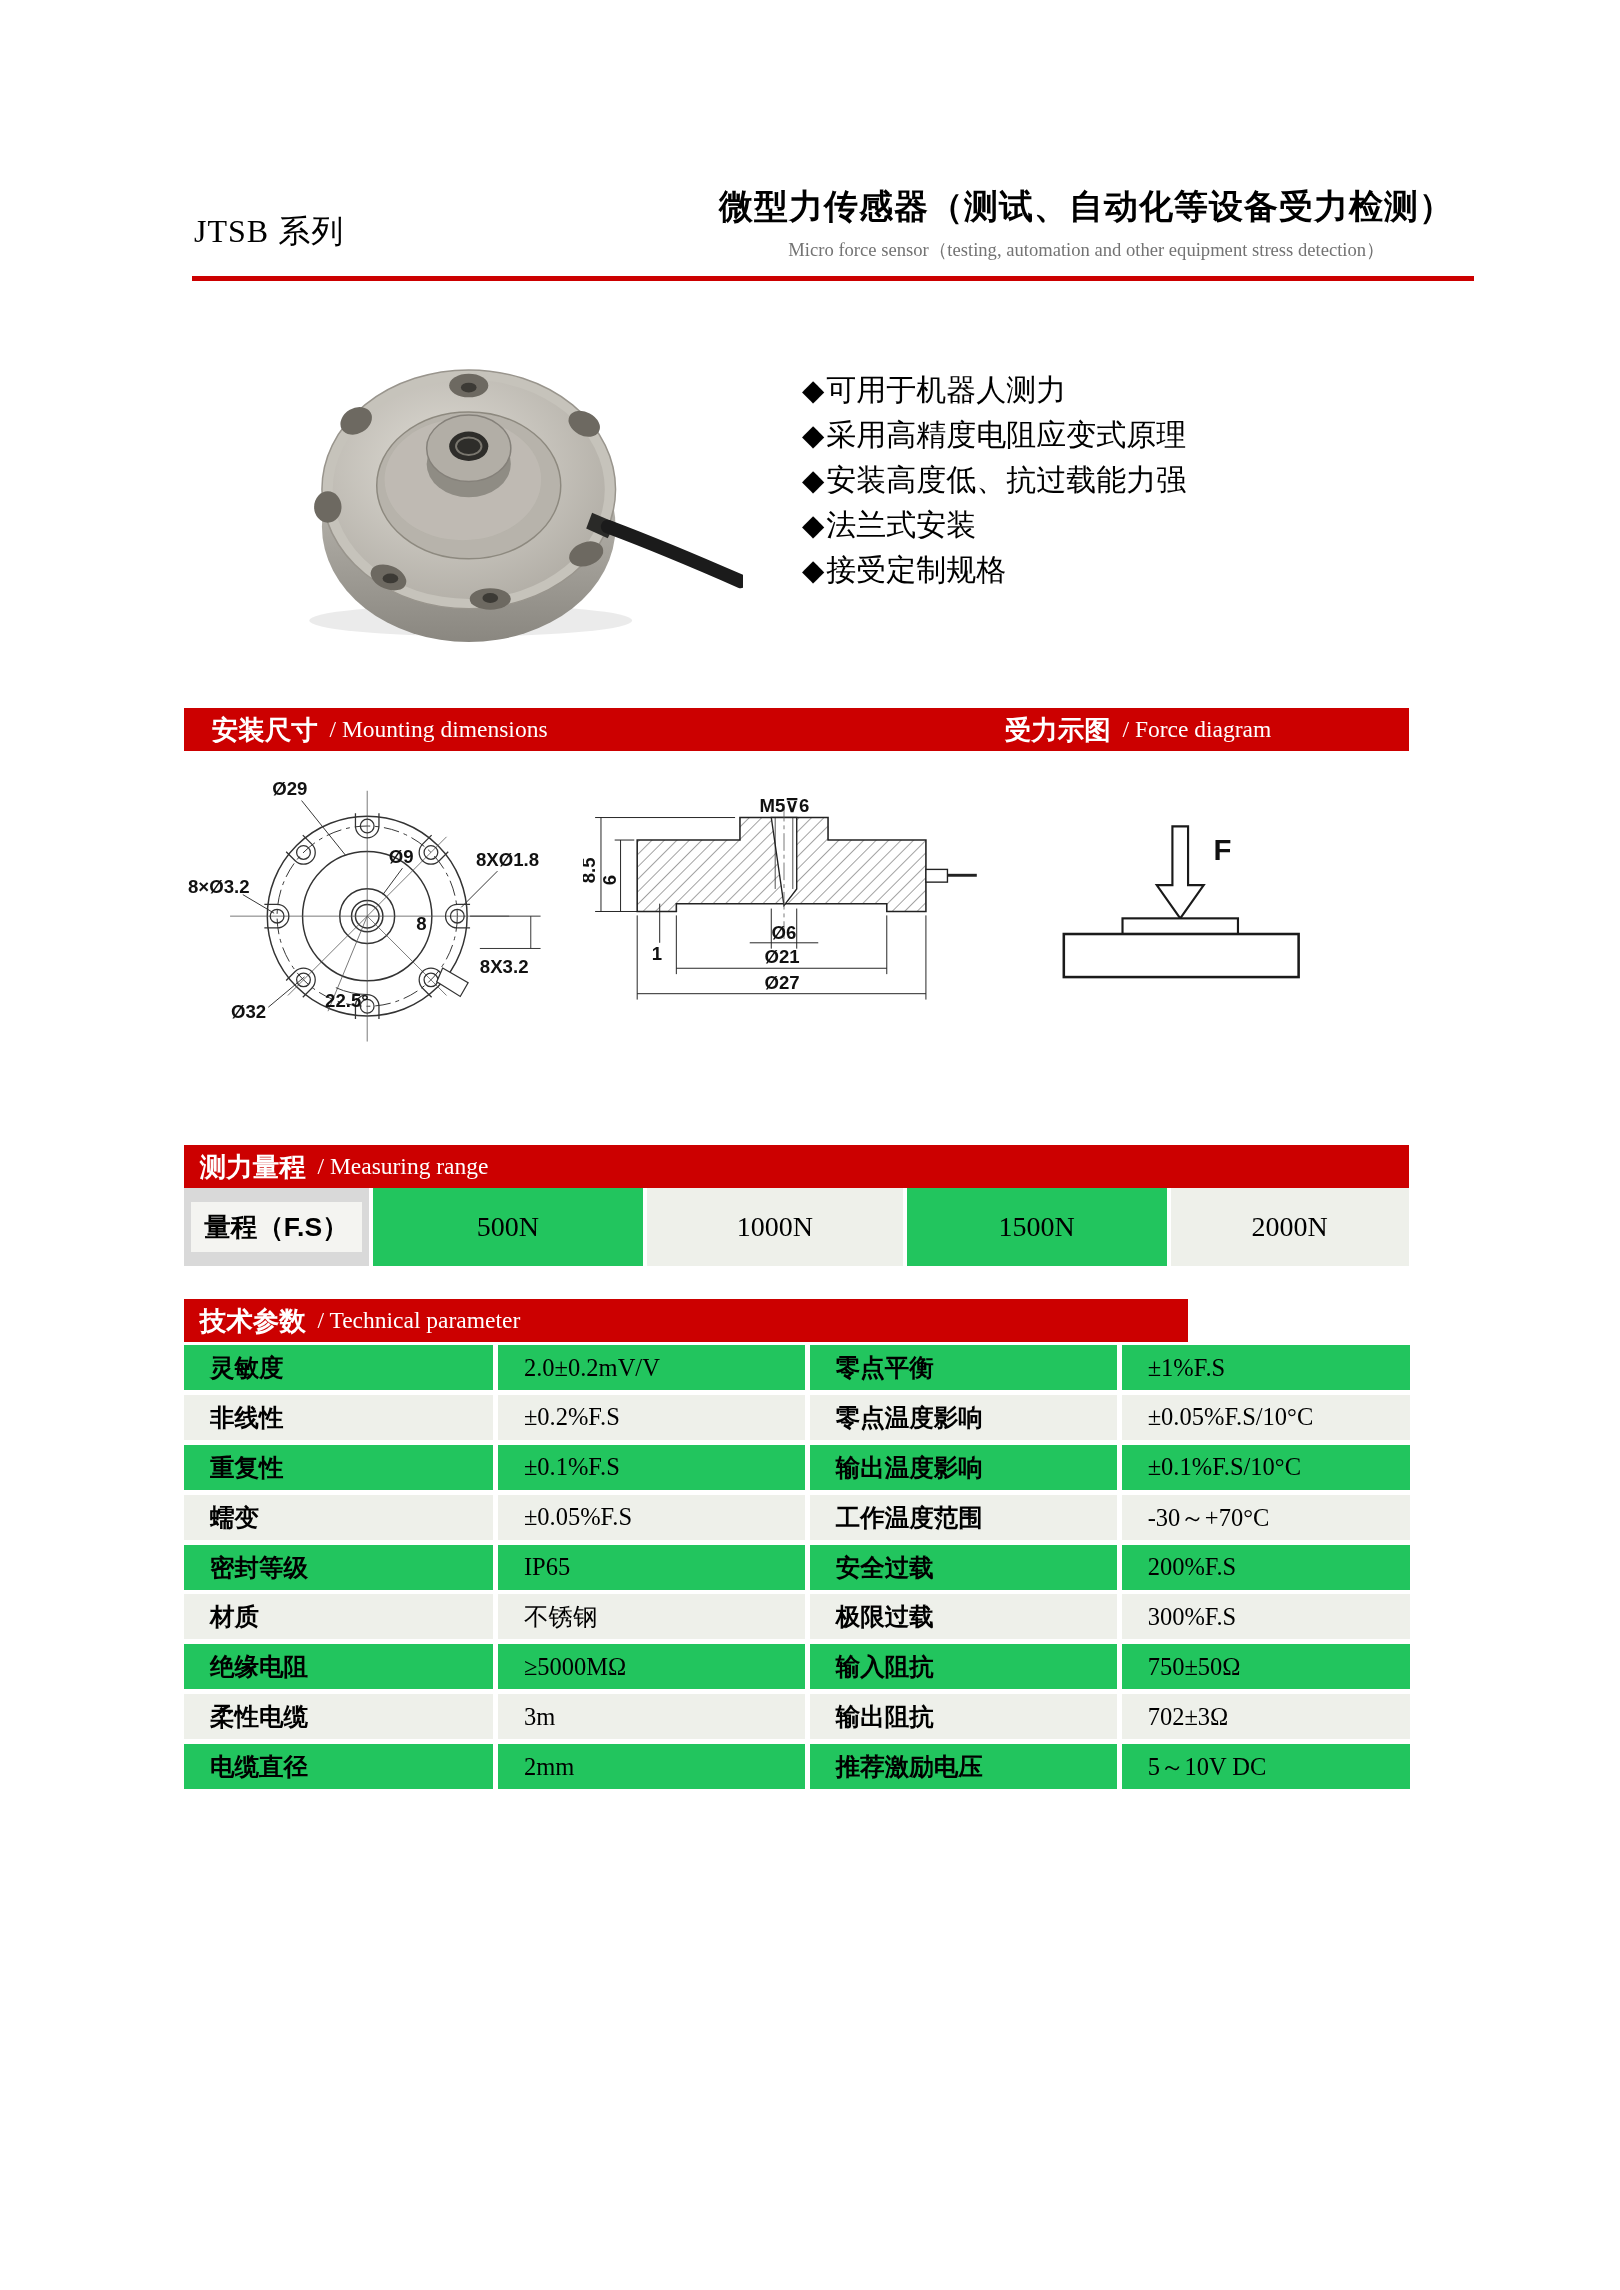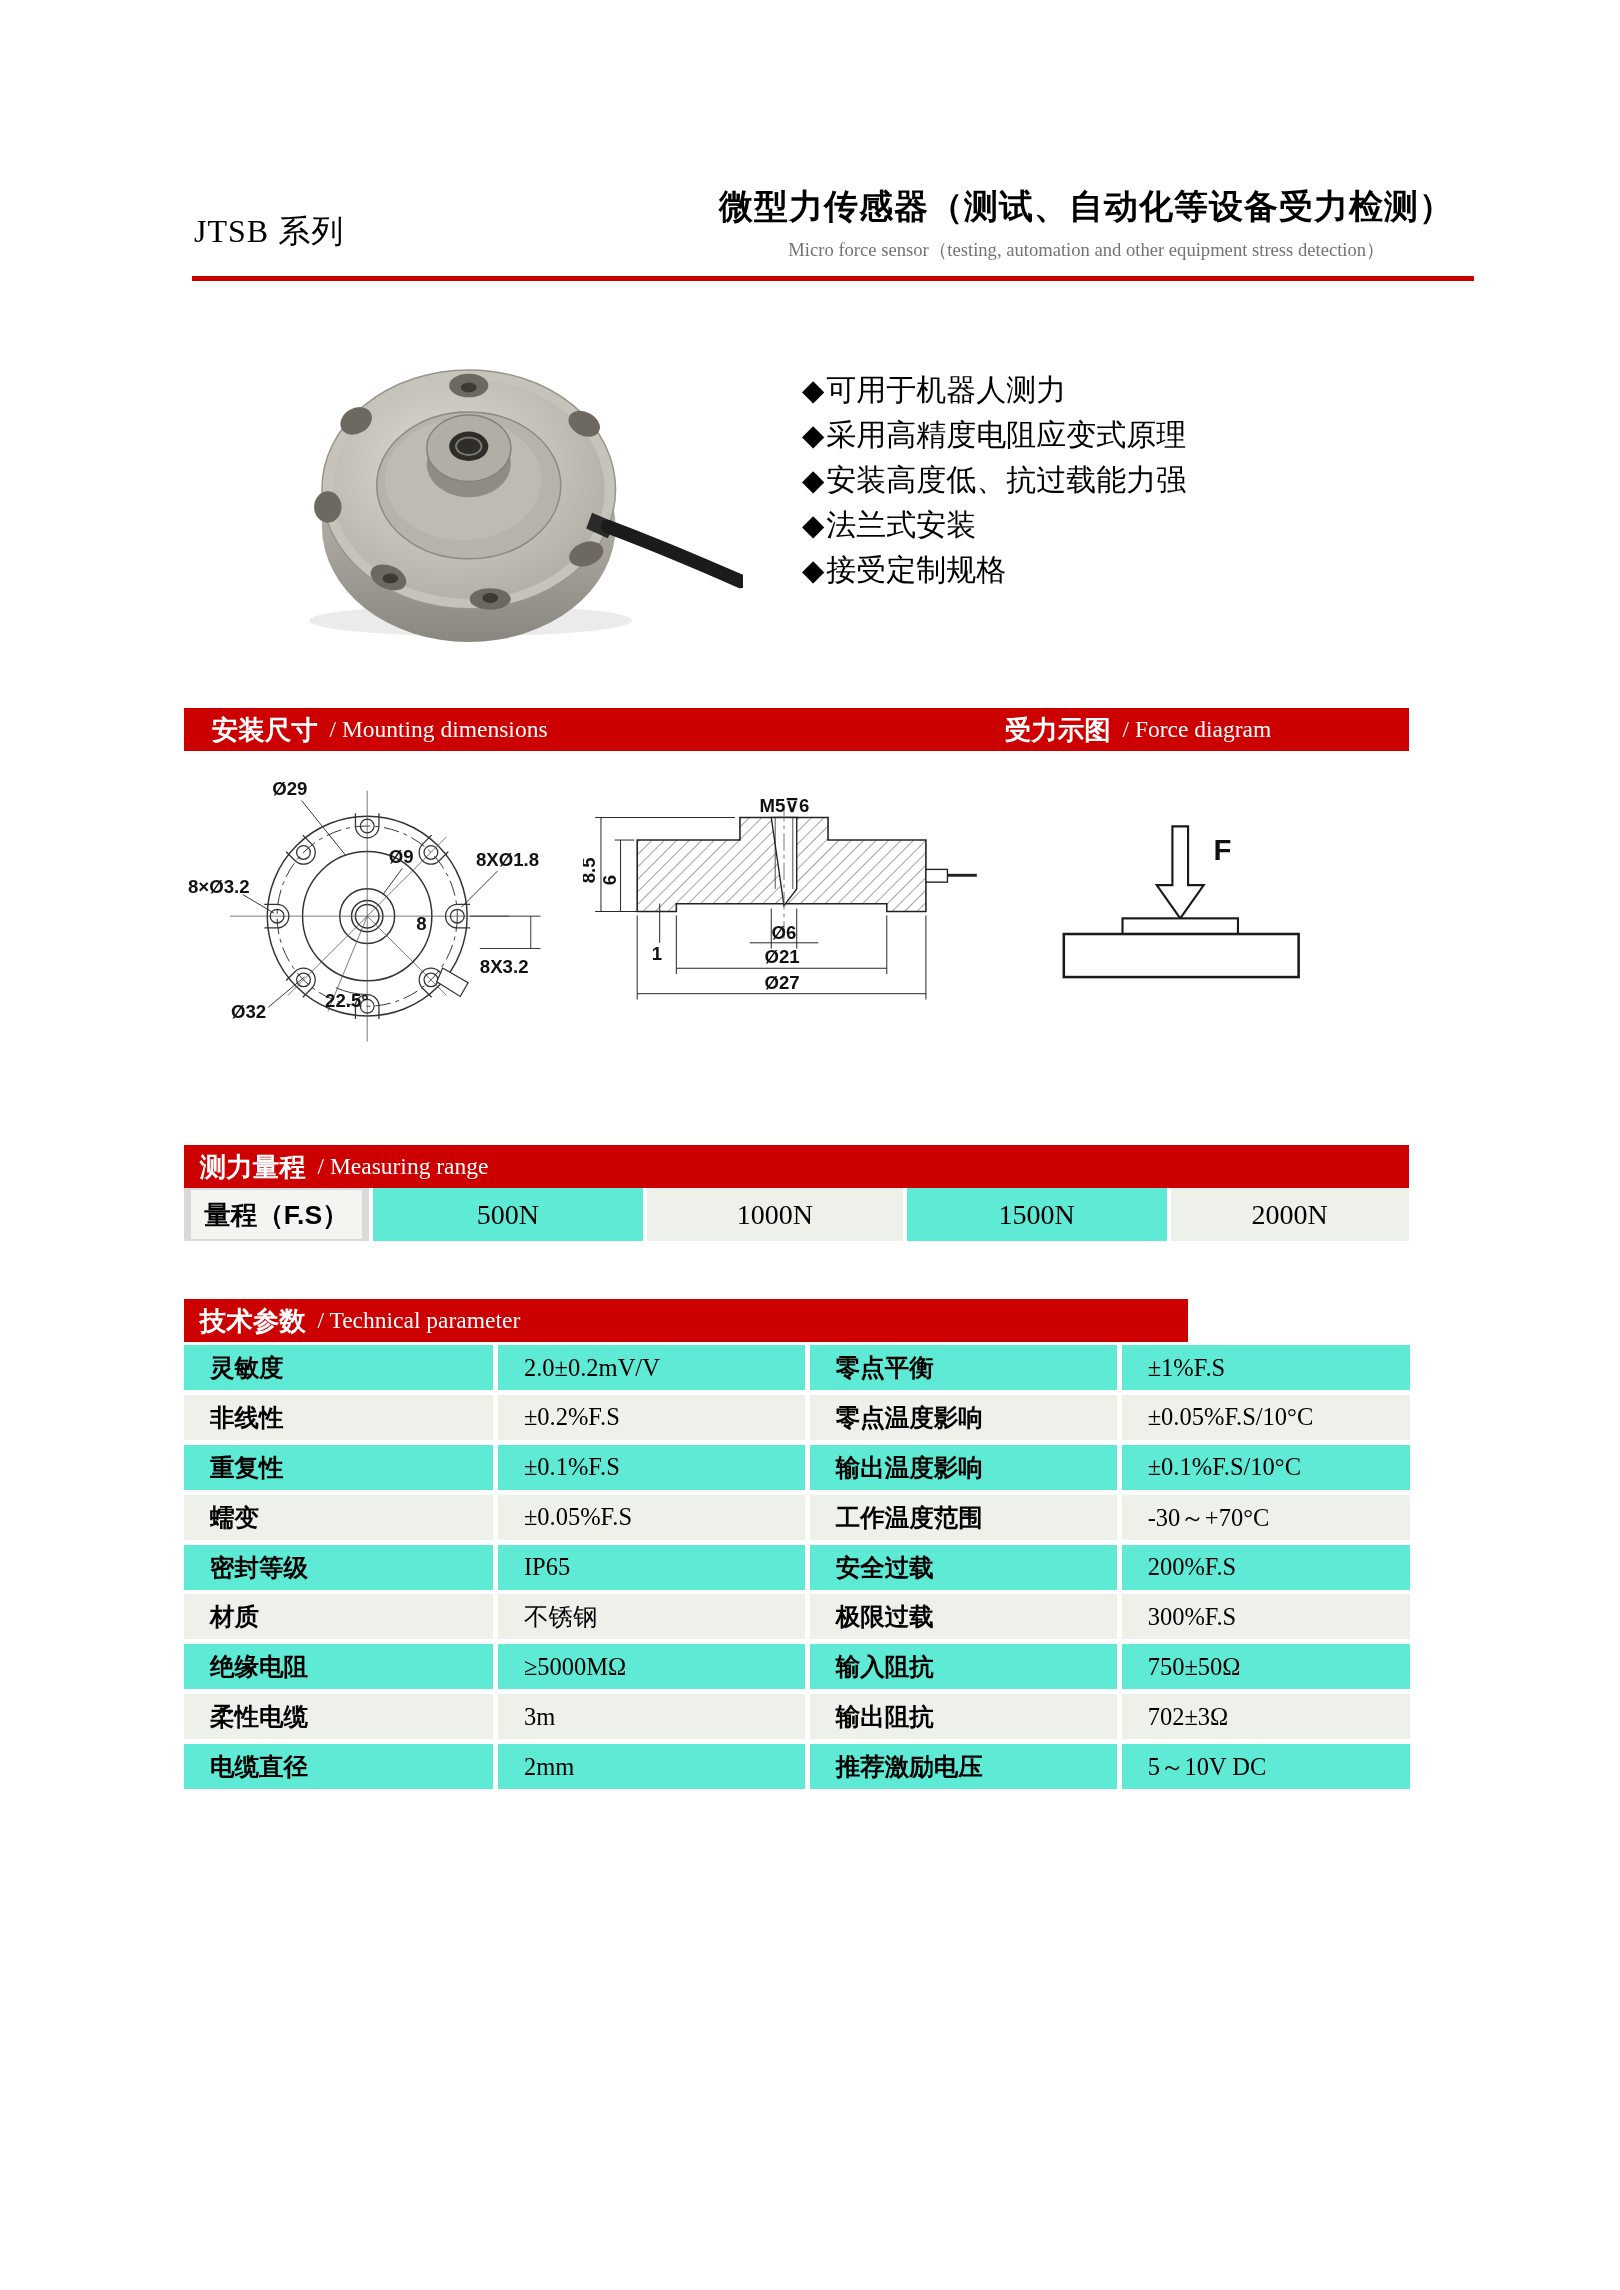--- a/index.html
+++ b/index.html
@@ -28,26 +28,26 @@
   
   .sec-bar{height:43px;background:#cc0000;display:flex;align-items:center;color:#fff;}
   .sec-bar .cn{font-size:26.5px;font-weight:bold;margin-left:15.7px;}
   .sec-bar .en{font-size:23.5px;font-family:"Liberation Serif",serif;margin-left:11.8px;font-weight:normal;text-align:center;}
   .bar-mounting{left:184px;top:708px;width:796px;padding-left:12px;}
   .bar-force{left:989px;top:708px;width:420px;}
   .bar-range{left:184px;top:1145px;width:1225px;}
   .bar-tech{left:184px;top:1299px;width:1004px;}
 
   
-  .range-row{left:184px;top:1188px;width:1225px;height:53px;display:grid;
+  .range-row{left:184px;top:1188px;width:1225px;height:78px;display:grid;
      grid-template-columns:185px 270px 256px 260px 238px;column-gap:3.9px;}
   .range-label-cell{background:#d9d9d9;display:flex;align-items:center;justify-content:center;}
   .range-label-inner{background:#f4f4f1;padding:6.9px 13.7px;font-size:26.5px;font-weight:bold;}
   .range-val{display:flex;align-items:center;justify-content:center;font-size:28px;font-family:"Liberation Serif",serif;}
-  .cell-dark{background:#5eead4;}
+  .cell-dark{background:#22c55e;}
   .cell-light{background:#eef0ea;}
 
   
   .tech-rows{left:184px;top:1345px;width:1225px;}
   .tech-row{display:grid;grid-template-columns:309px 307px 307px 288px;column-gap:4.9px;height:45px;margin-bottom:4.9px;}
   .tech-row > div{display:flex;align-items:center;padding-left:26px;box-sizing:border-box;}
   .t-label{font-size:24.5px;font-weight:bold;}
   .t-value{font-size:24.5px;font-family:"Liberation Serif",serif;}
 
   

